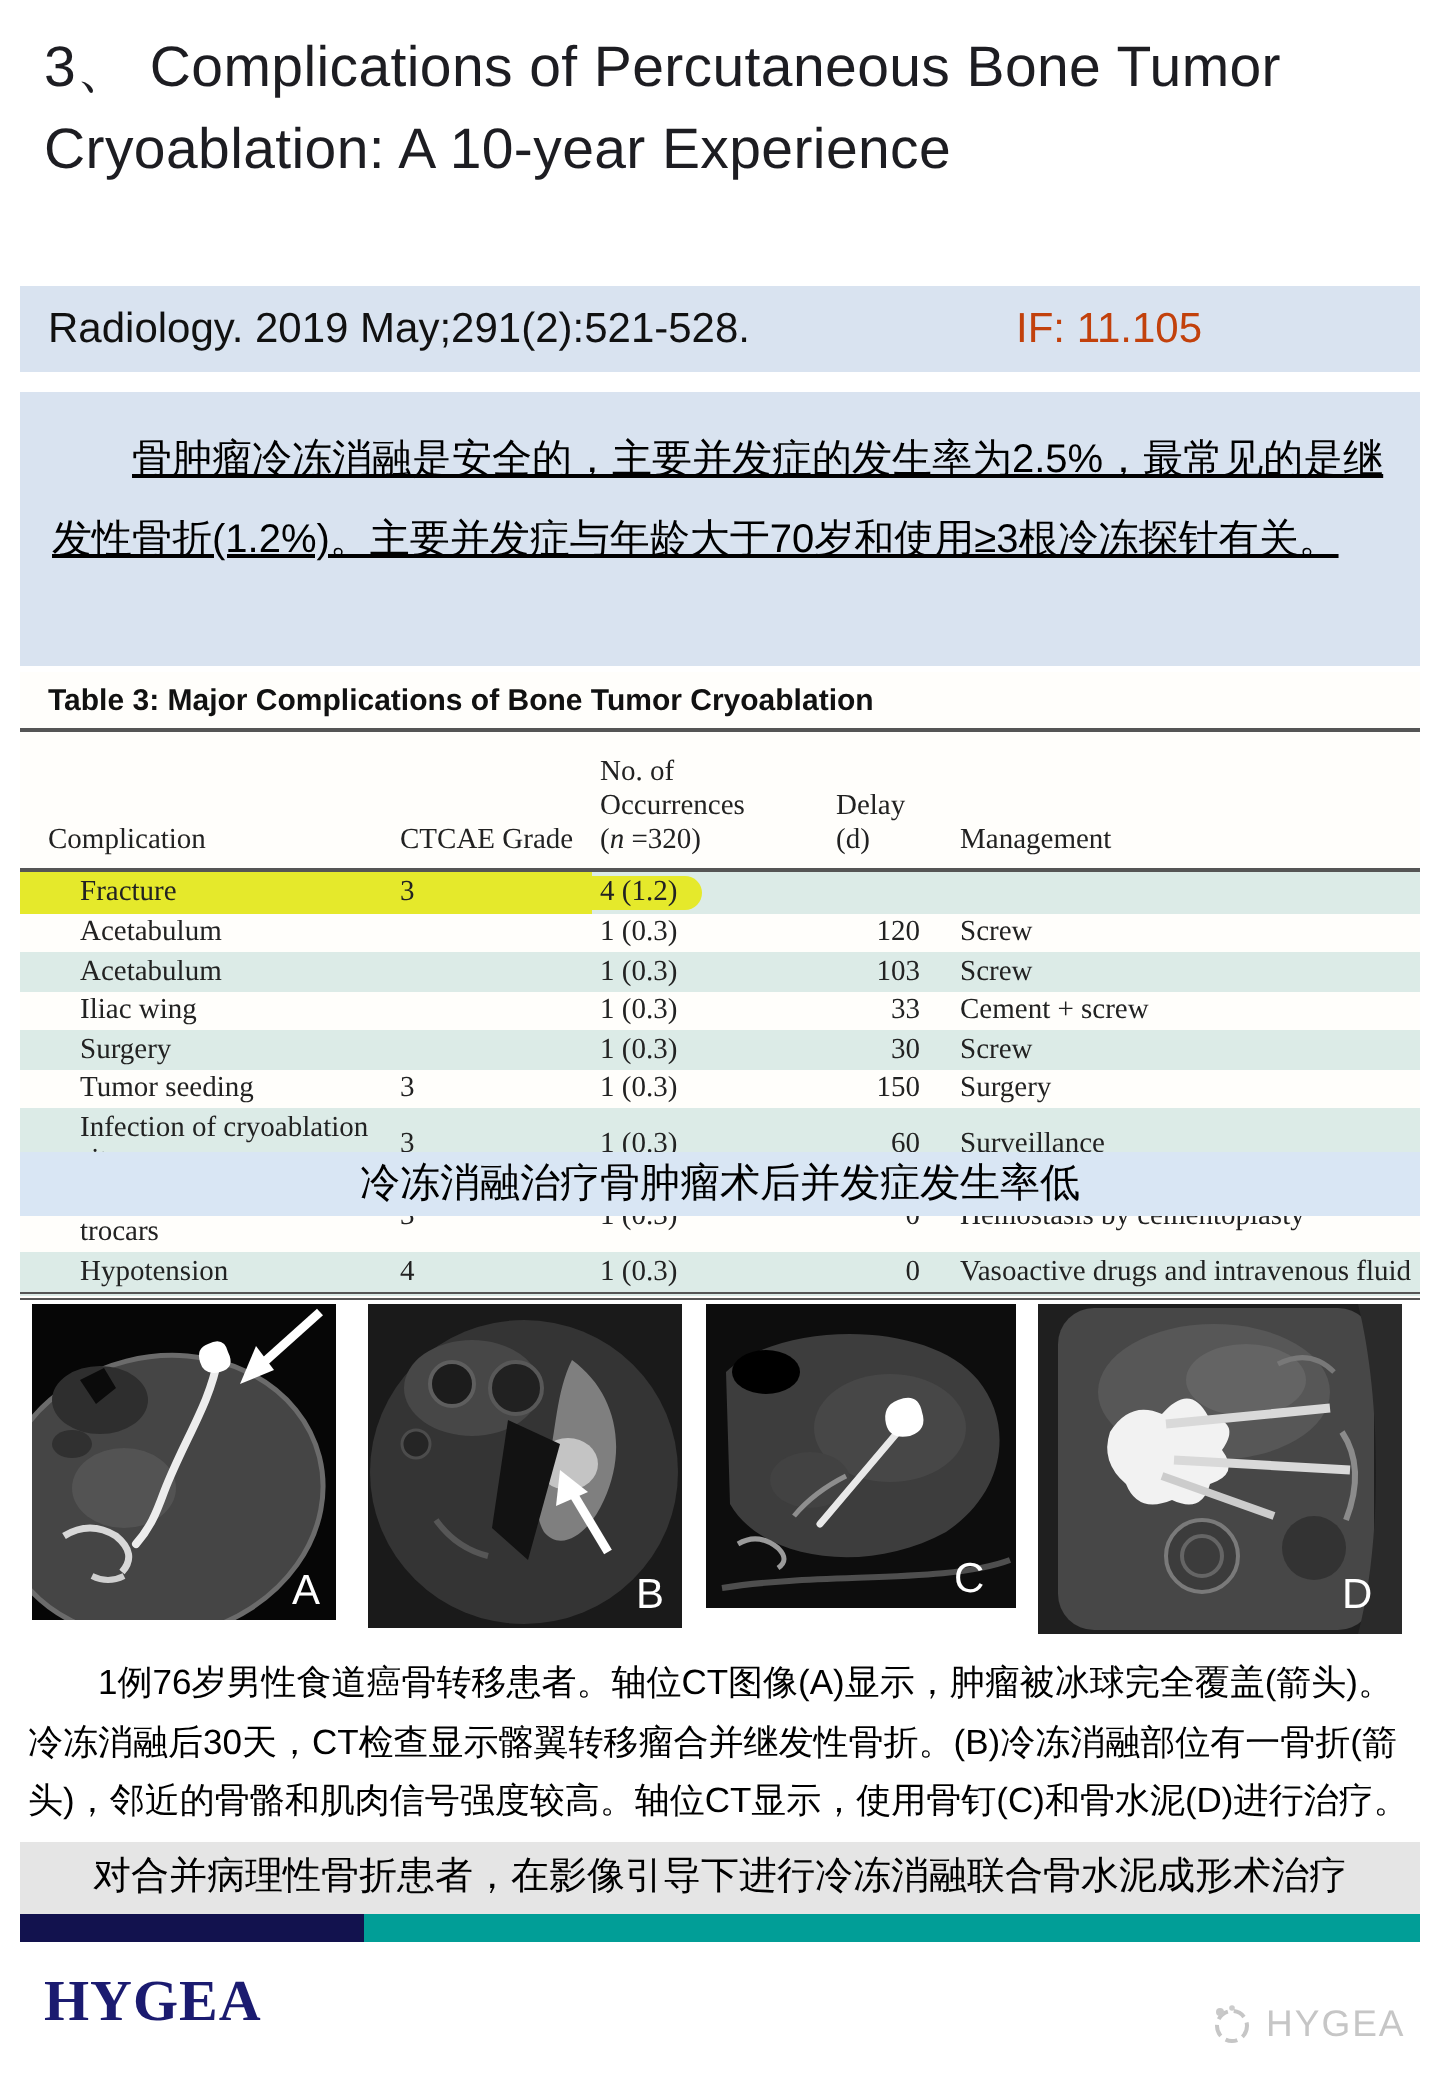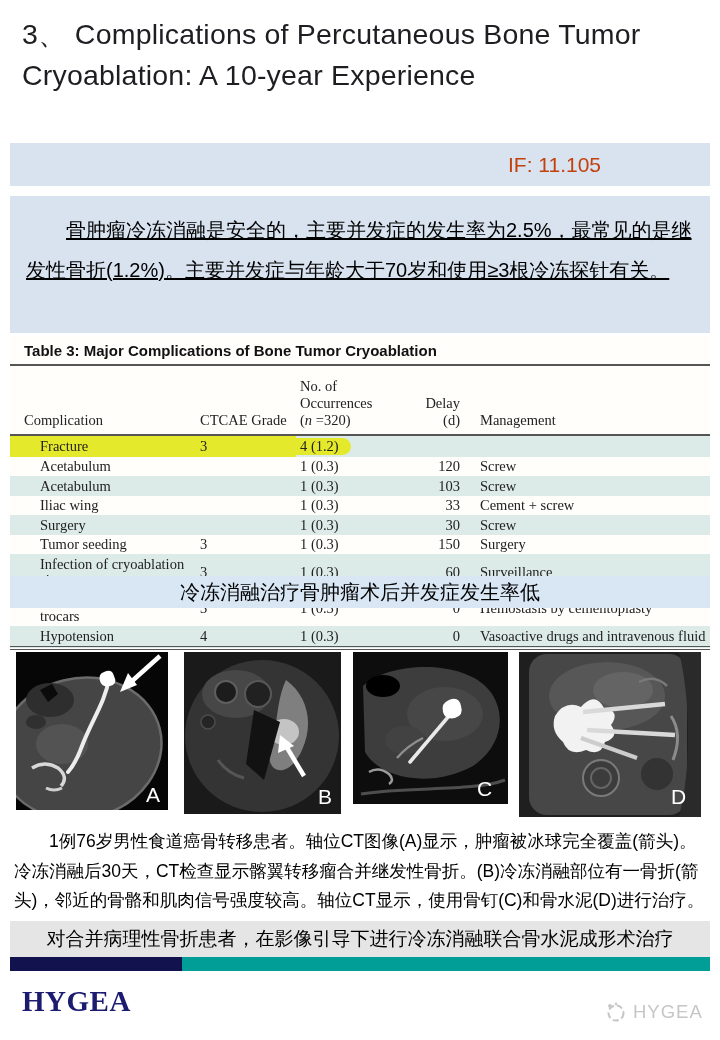--- a/index.html
+++ b/index.html
@@ -20,21 +20,21 @@
 
   
   .table-box{position:absolute;left:10px;top:336px;width:700px;background:#fffefb;}
   .tbl-title{font-weight:bold;font-size:15px;padding:6px 14px 5px 14px;color:#111;
     border-bottom:2.5px solid #555;}
   table.jt{border-collapse:collapse;width:100%;
     font-family:"Liberation Serif","DejaVu Serif",serif;font-size:14.5px;color:#222;}
   table.jt th{font-weight:normal;text-align:left;vertical-align:bottom;
     padding:12px 4px 5px 4px;border-bottom:2.5px solid #555;line-height:17px;}
   table.jt th.c1{padding-left:14px;}
-  table.jt th.num{text-align:right;padding-right:16px;}
+  table.jt th.num{padding-right:16px;}
   table.jt td{padding:1.5px 4px;line-height:16.5px;}
   table.jt td.c1{padding-left:30px;}
   table.jt td.indent{padding-left:30px;}
   table.jt td.num{text-align:right;padding-right:16px;}
   tr.shaded{background:#dcebe7;}
   tr:last-child td{border-bottom:4px double #555;}
   td.hl{background:#e5e92b;}
   .hl-cap{display:inline-block;background:#e5e92b;border-radius:0 10px 10px 0;
     padding:0 12px 1px 4px;margin-left:-4px;}
 
@@ -69,20 +69,21 @@
 <body>
 
 <div id="canvas">
 
   <div class="slide-title">
     <div>3、 Complications of Percutaneous Bone Tumor</div>
     <div>Cryoablation: A 10-year Experience</div>
   </div>
 
   <div class="journal-bar">
+    <span class="journal-ref">Radiology. 2019 May;291(2):521-528.</span>
     <span class="impact-factor">IF: 11.105</span>
   </div>
 
   <div class="summary-box">
     <div class="summary-text">骨肿瘤冷冻消融是安全的，主要并发症的发生率为2.5%，最常见的是继发性骨折(1.2%)。主要并发症与年龄大于70岁和使用≥3根冷冻探针有关。</div>
   </div>
 
   <div class="table-box">
     <div class="tbl-title">Table 3: Major Complications of Bone Tumor Cryoablation</div>
     <table class="jt">

